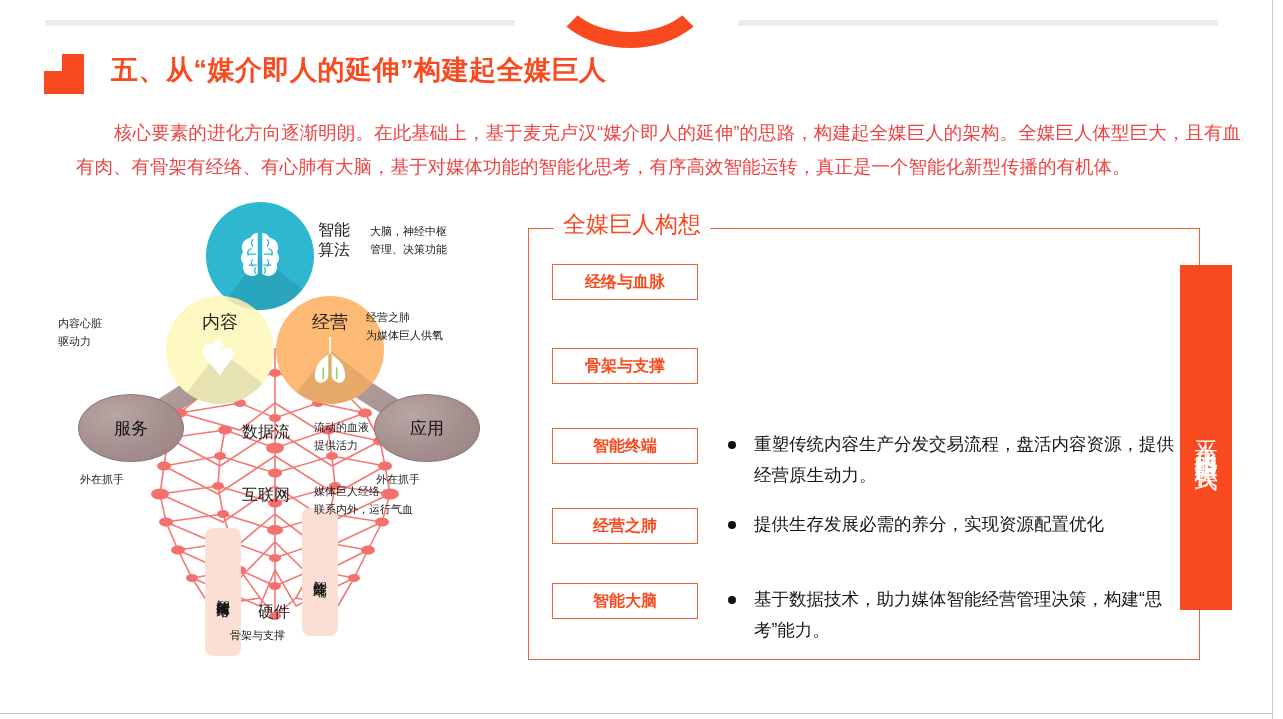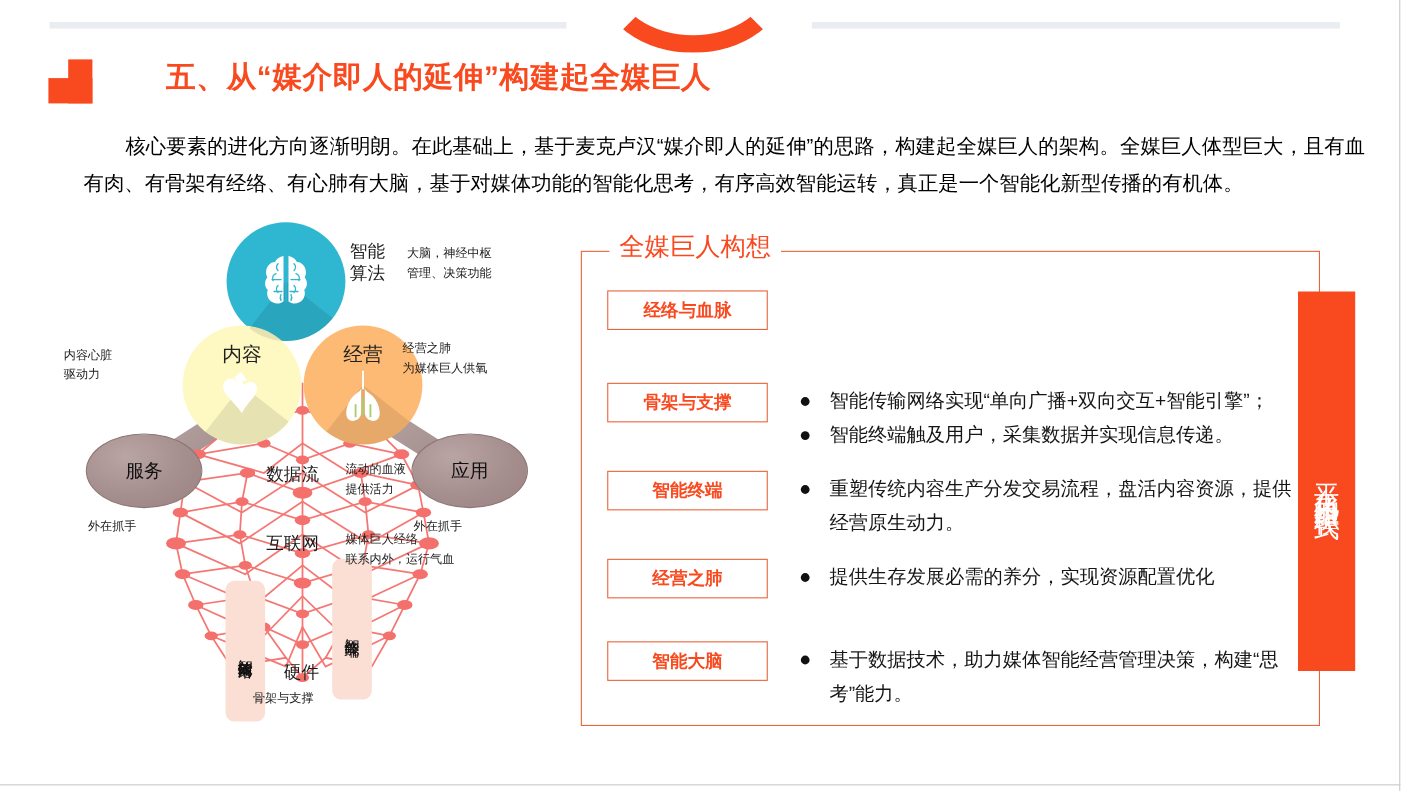--- a/index.html
+++ b/index.html
@@ -38,27 +38,27 @@
     box-sizing:border-box;
   }
 
   
   .title-mark{position:absolute;left:44px;top:54px;width:40px;height:40px;}
   .title-mark .a{position:absolute;right:0;top:0;width:22px;height:40px;background:#f9491f;}
   .title-mark .b{position:absolute;left:0;bottom:0;width:40px;height:23px;background:#f9491f;}
   .title-text{
     position:absolute;left:111px;top:52px;
     font-size:27px;font-weight:bold;color:#f9491f;
-    letter-spacing:.5px;white-space:nowrap;margin-left:40px;
+    letter-spacing:.5px;white-space:nowrap;
   }
 
   
   .para{
     position:absolute;left:76px;top:116px;width:1165px;
-    font-size:18.5px;line-height:34px;color:#000000;
+    font-size:18.5px;line-height:34px;color:#ef4444;
     text-indent:38px;text-align:justify;
   }
 
   
   #diagram{position:absolute;left:60px;top:198px;width:460px;height:470px;}
   #netsvg{position:absolute;left:0;top:0;width:460px;height:470px;}
 
   .circ{
     position:absolute;border-radius:50%;
     display:flex;align-items:center;justify-content:center;
@@ -298,26 +298,20 @@
   </div>
 
   <div id="panel"></div>
   <div id="panel-title">全媒巨人构想</div>
   <div id="panel-rows">
       <div class="row" style="left: 552px; top: 264px;">
         <div class="chip">经络与血脉</div>
       </div>
       <div class="row" style="left: 552px; top: 348px;">
         <div class="chip">骨架与支撑</div>
-        <div class="bullets">
-          <ul>
-            <li>智能传输网络实现“单向广播+双向交互+智能引擎”；</li>
-            <li>智能终端触及用户，采集数据并实现信息传递。</li>
-          </ul>
-        </div>
       </div>
       <div class="row" style="left: 552px; top: 428px;">
         <div class="chip">智能终端</div>
         <div class="bullets">
           <ul>
             <li>重塑传统内容生产分发交易流程，盘活内容资源，提供经营原生动力。</li>
           </ul>
         </div>
       </div>
       <div class="row" style="left: 552px; top: 508px;">

